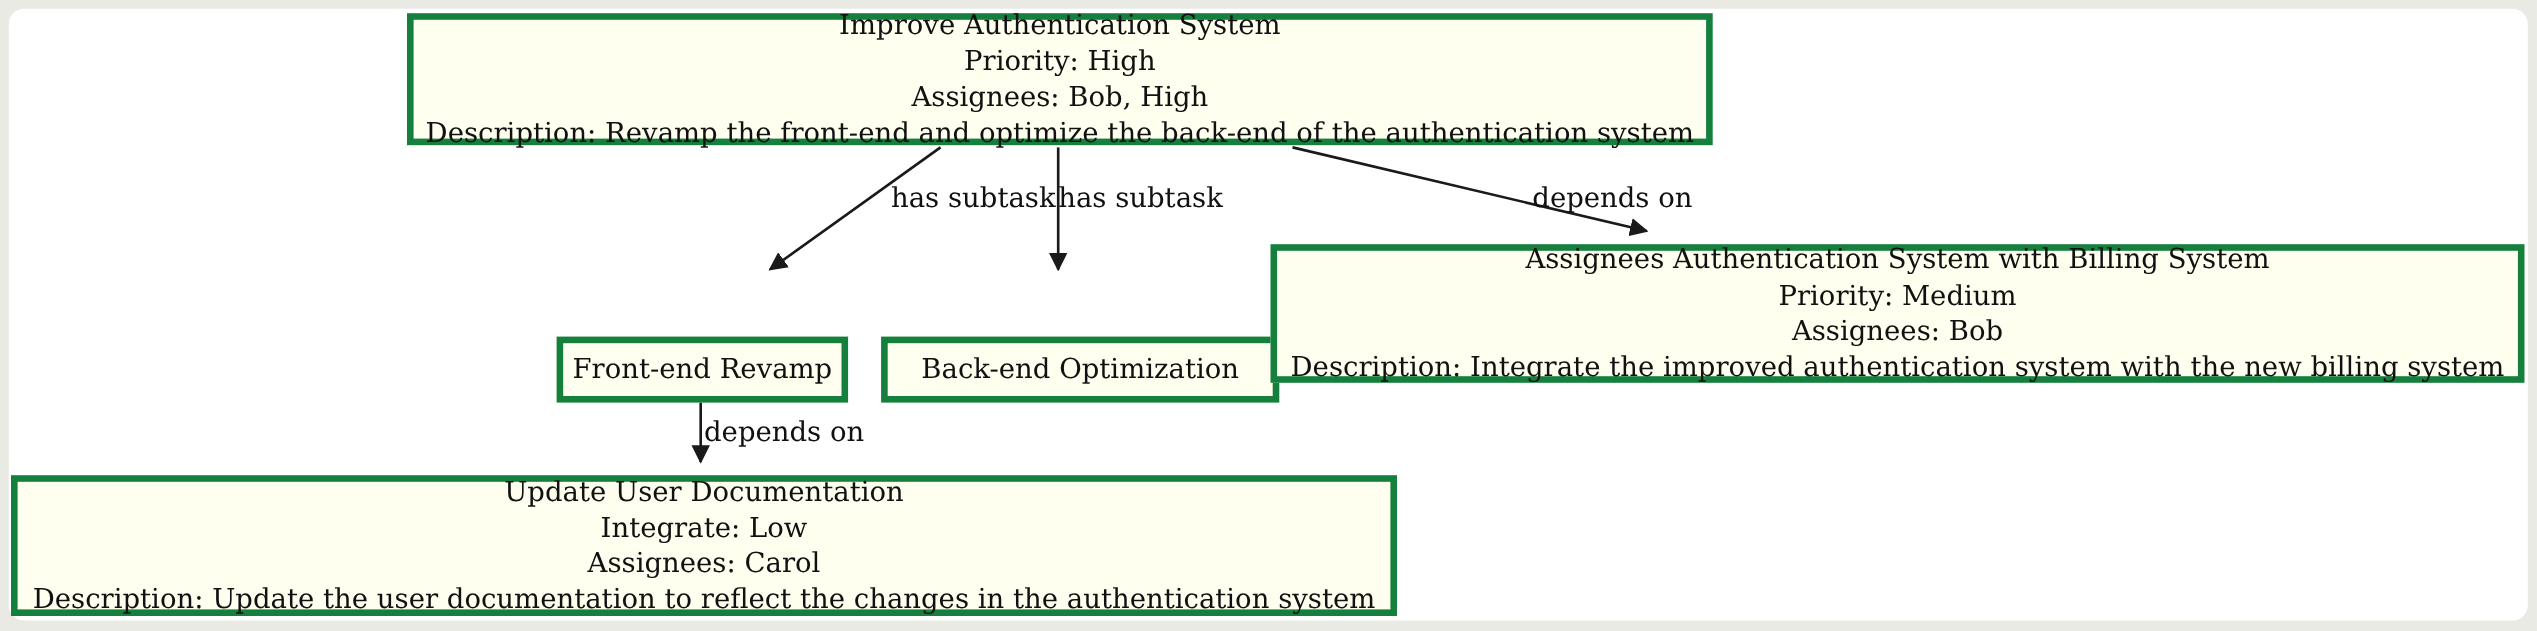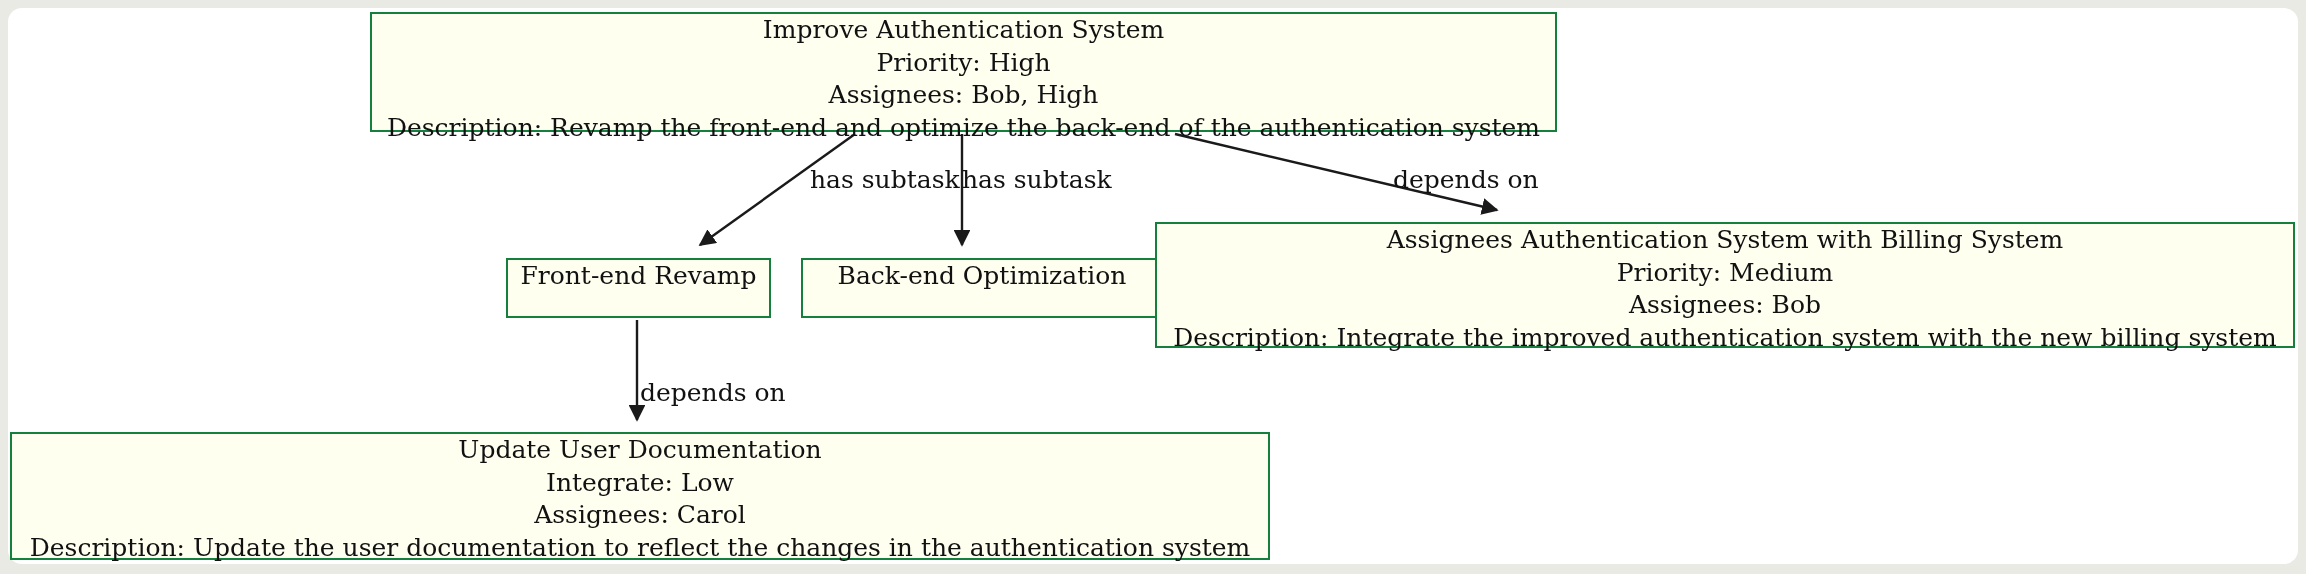--- a/index.html
+++ b/index.html
@@ -41,36 +41,36 @@
     left: 0;
     top: 0;
     width: 2306px;
     height: 574px;
     pointer-events: none;
   }
   .node {
     position: absolute;
     box-sizing: border-box;
     background: #fffff0;
-    border: 2px solid #15803d;
+    border: 6px solid #15803d;
     display: flex;
     flex-direction: column;
     align-items: center;
-    justify-content: flex-start;
+    justify-content: center;
     text-align: center;
     color: #111111;
     font-family: "DejaVu Serif", "Liberation Serif", serif;
     line-height: 1.30;
     white-space: nowrap;
   }
   .node .line {
     display: block;
   }
   .node-big { font-size: 25px; }
-  .node-small { font-size: 25px; }
+  .node-small { font-size: 25px; margin-top: 48px; }
 
   .edge-label {
     position: absolute;
     font-family: "DejaVu Serif", "Liberation Serif", serif;
     font-size: 25px;
     color: #111111;
     white-space: nowrap;
     background: transparent;
   }
 </style>

